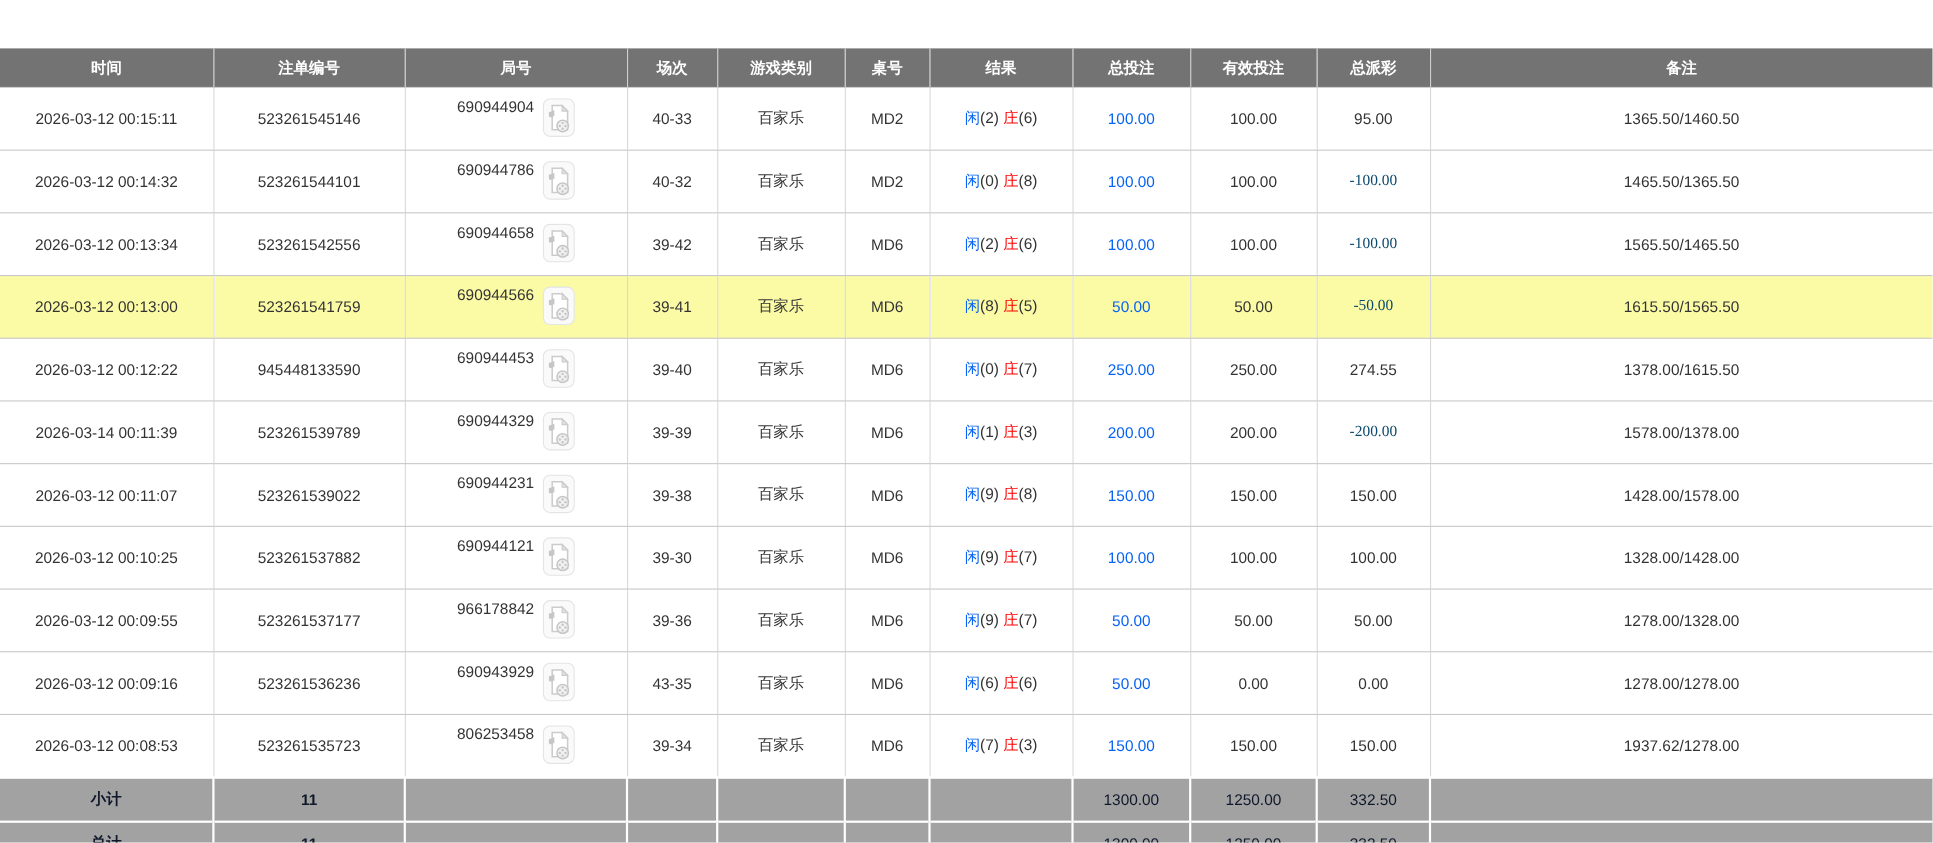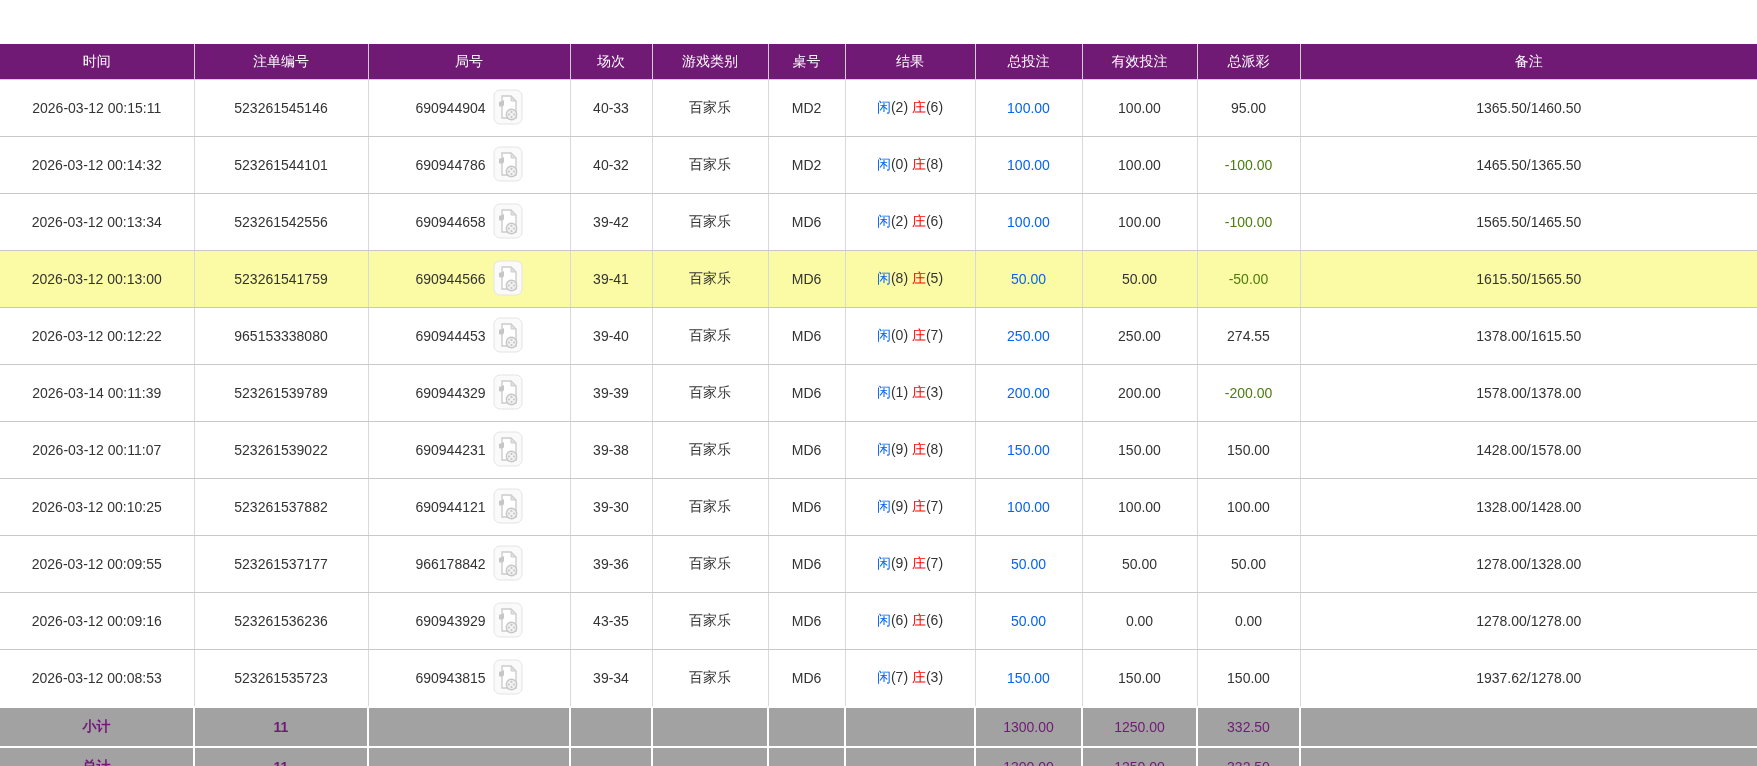--- a/index.html
+++ b/index.html
@@ -17,24 +17,24 @@
     border-collapse:collapse;
     table-layout:fixed;
   }
   
   col.c-time{width:194px} col.c-betid{width:174px} col.c-round{width:202px}
   col.c-session{width:82px} col.c-game{width:116px} col.c-table{width:77px}
   col.c-result{width:130px} col.c-totalbet{width:107px} col.c-validbet{width:115px}
   col.c-payout{width:103px} col.c-remark{width:457px}
 
   thead th {
-    background:#701a75;
+    background:#737373;
     color:#ffffff;
     font-size:14px;
-    font-weight:normal;
+    font-weight:bold;
     height:33px;
     text-align:center;
     border-right:1px solid #cfcfcf;
     border-bottom:1px solid #cfcfcf;
   }
   thead th:last-child { border-right:none; }
 
   tbody td {
     background:#ffffff;
     height:54px;
@@ -45,37 +45,37 @@
     border-right:1px solid #d9d9d9;
     border-bottom:1px solid #c8c8c8;
     overflow:hidden;
     white-space:nowrap;
   }
   tbody td:last-child { border-right:none; }
   tbody tr.highlight td { background:#fbfba6; }
 
   tfoot td {
     background:#a2a2a2;
-    color:#701a75;
+    color:#0f172a;
     height:36px;
     text-align:center;
     vertical-align:middle;
     font-size:14px;
     border-right:2px solid #ffffff;
     border-top:2px solid #ffffff;
   }
   tfoot td:last-child { border-right:none; }
   tfoot td.f-label, tfoot td.f-count { font-weight:bold; }
 
   .blue { color:#0663f3; }
   .red  { color:#ff0000; }
-  .neg  { color:#4d7c0f; }
+  .neg  { color:#0c4a6e;font-family:Liberation Serif, serif; }
   .bet-link { color:#0663f3; cursor:pointer; text-decoration:none; }
 
-  .round-wrap { display:inline-flex; align-items:center; gap:7px; }
+  .round-wrap { display:inline-flex; gap:7px; }
   .video-icon { display:inline-block; cursor:pointer; }
 </style>
 </head>
 <body>
 
 <div class="page">
   <div class="top-gap"></div>
 
   <table class="records">
     <colgroup>
@@ -218,21 +218,21 @@
           <td>百家乐</td>
           <td>MD6</td>
           <td><span class="blue">闲</span><span>(8) </span><span class="red">庄</span><span>(5)</span></td>
           <td><span class="bet-link">50.00</span></td>
           <td>50.00</td>
           <td class="neg">-50.00</td>
           <td>1615.50/1565.50</td>
         </tr>
         <tr>
           <td>2026-03-12 00:12:22</td>
-          <td>965153338080</td>
+          <td>945448133590</td>
           <td><span class="round-wrap">
               <span>690944453</span>
               <span class="video-icon">
     <svg width="30" height="36" viewBox="0 0 30 36" xmlns="http://www.w3.org/2000/svg">
       <rect x="1" y="1" width="28" height="34" rx="6" fill="#fafafa" stroke="#e4e4e4" stroke-width="1"></rect>
       <path d="M9 7 h9 l5 5 v17 h-14 z" fill="#ffffff" stroke="#cccccc" stroke-width="1.4"></path>
       <path d="M18 7 v5 h5 z" fill="#e0e0e0" stroke="#cccccc" stroke-width="1"></path>
       <path d="M6 14 l5 3 v-6 z" fill="#c6c6c6"></path>
       <rect x="6" y="12.5" width="4" height="5" rx="1" fill="#c6c6c6"></rect>
       <circle cx="18.5" cy="25.5" r="5.2" fill="#f1f1f1" stroke="#c6c6c6" stroke-width="1.4"></circle>
@@ -394,21 +394,21 @@
           <td><span class="blue">闲</span><span>(6) </span><span class="red">庄</span><span>(6)</span></td>
           <td><span class="bet-link">50.00</span></td>
           <td>0.00</td>
           <td>0.00</td>
           <td>1278.00/1278.00</td>
         </tr>
         <tr>
           <td>2026-03-12 00:08:53</td>
           <td>523261535723</td>
           <td><span class="round-wrap">
-              <span>690943815</span>
+              <span>806253458</span>
               <span class="video-icon">
     <svg width="30" height="36" viewBox="0 0 30 36" xmlns="http://www.w3.org/2000/svg">
       <rect x="1" y="1" width="28" height="34" rx="6" fill="#fafafa" stroke="#e4e4e4" stroke-width="1"></rect>
       <path d="M9 7 h9 l5 5 v17 h-14 z" fill="#ffffff" stroke="#cccccc" stroke-width="1.4"></path>
       <path d="M18 7 v5 h5 z" fill="#e0e0e0" stroke="#cccccc" stroke-width="1"></path>
       <path d="M6 14 l5 3 v-6 z" fill="#c6c6c6"></path>
       <rect x="6" y="12.5" width="4" height="5" rx="1" fill="#c6c6c6"></rect>
       <circle cx="18.5" cy="25.5" r="5.2" fill="#f1f1f1" stroke="#c6c6c6" stroke-width="1.4"></circle>
       <circle cx="18.5" cy="22.9" r="1.1" fill="#c6c6c6"></circle>
       <circle cx="18.5" cy="28.1" r="1.1" fill="#c6c6c6"></circle>

